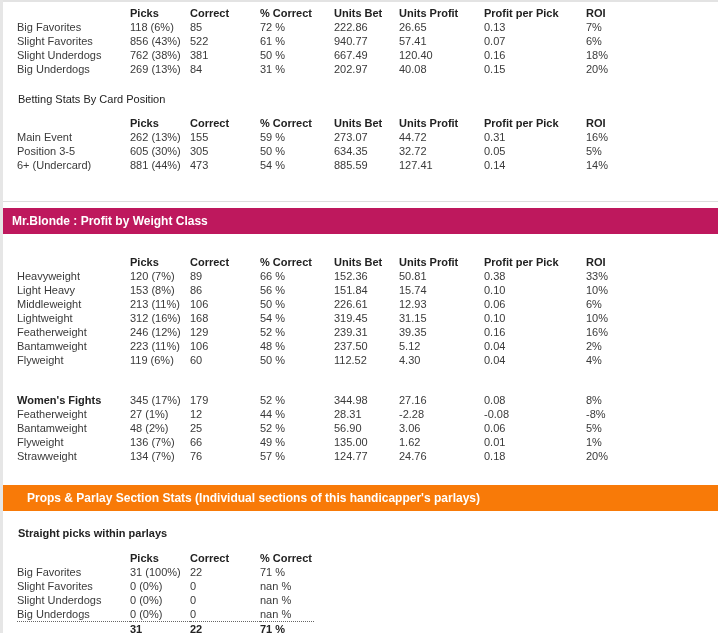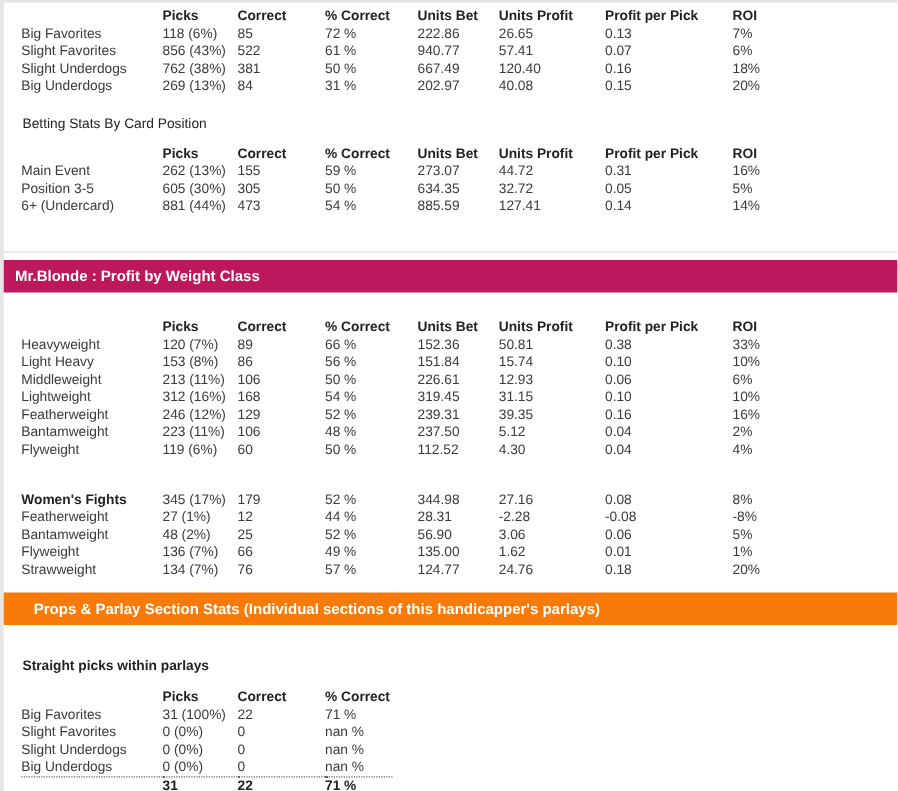--- a/index.html
+++ b/index.html
@@ -28,21 +28,21 @@
   #table-card-position{top:116px;}
   #table-weight{top:255px;}
   #table-womens{top:393px;}
 
   .banner{
     position:absolute;left:3px;width:715px;height:26px;line-height:26px;
     color:#ffffff;font-weight:bold;font-size:12px;
     padding-left:9px;box-sizing:border-box;
   }
   #banner-weight{top:208px;}
-  #banner-parlay{top:474px;padding-left:24px;}
+  #banner-parlay{top:485px;padding-left:24px;}
 
   #subtitle-parlay{position:absolute;top:526px;left:18px;font-weight:bold;color:#222222;height:14px;line-height:14px;}
   #table-parlay{top:551px;}
   #table-parlay tr.total-row td{border-top:1px dotted #666666;font-weight:bold;color:#222222;}
 </style>
 </head>
 <body>
 
 <div class="top-strip"></div>
 <div class="left-strip"></div>

